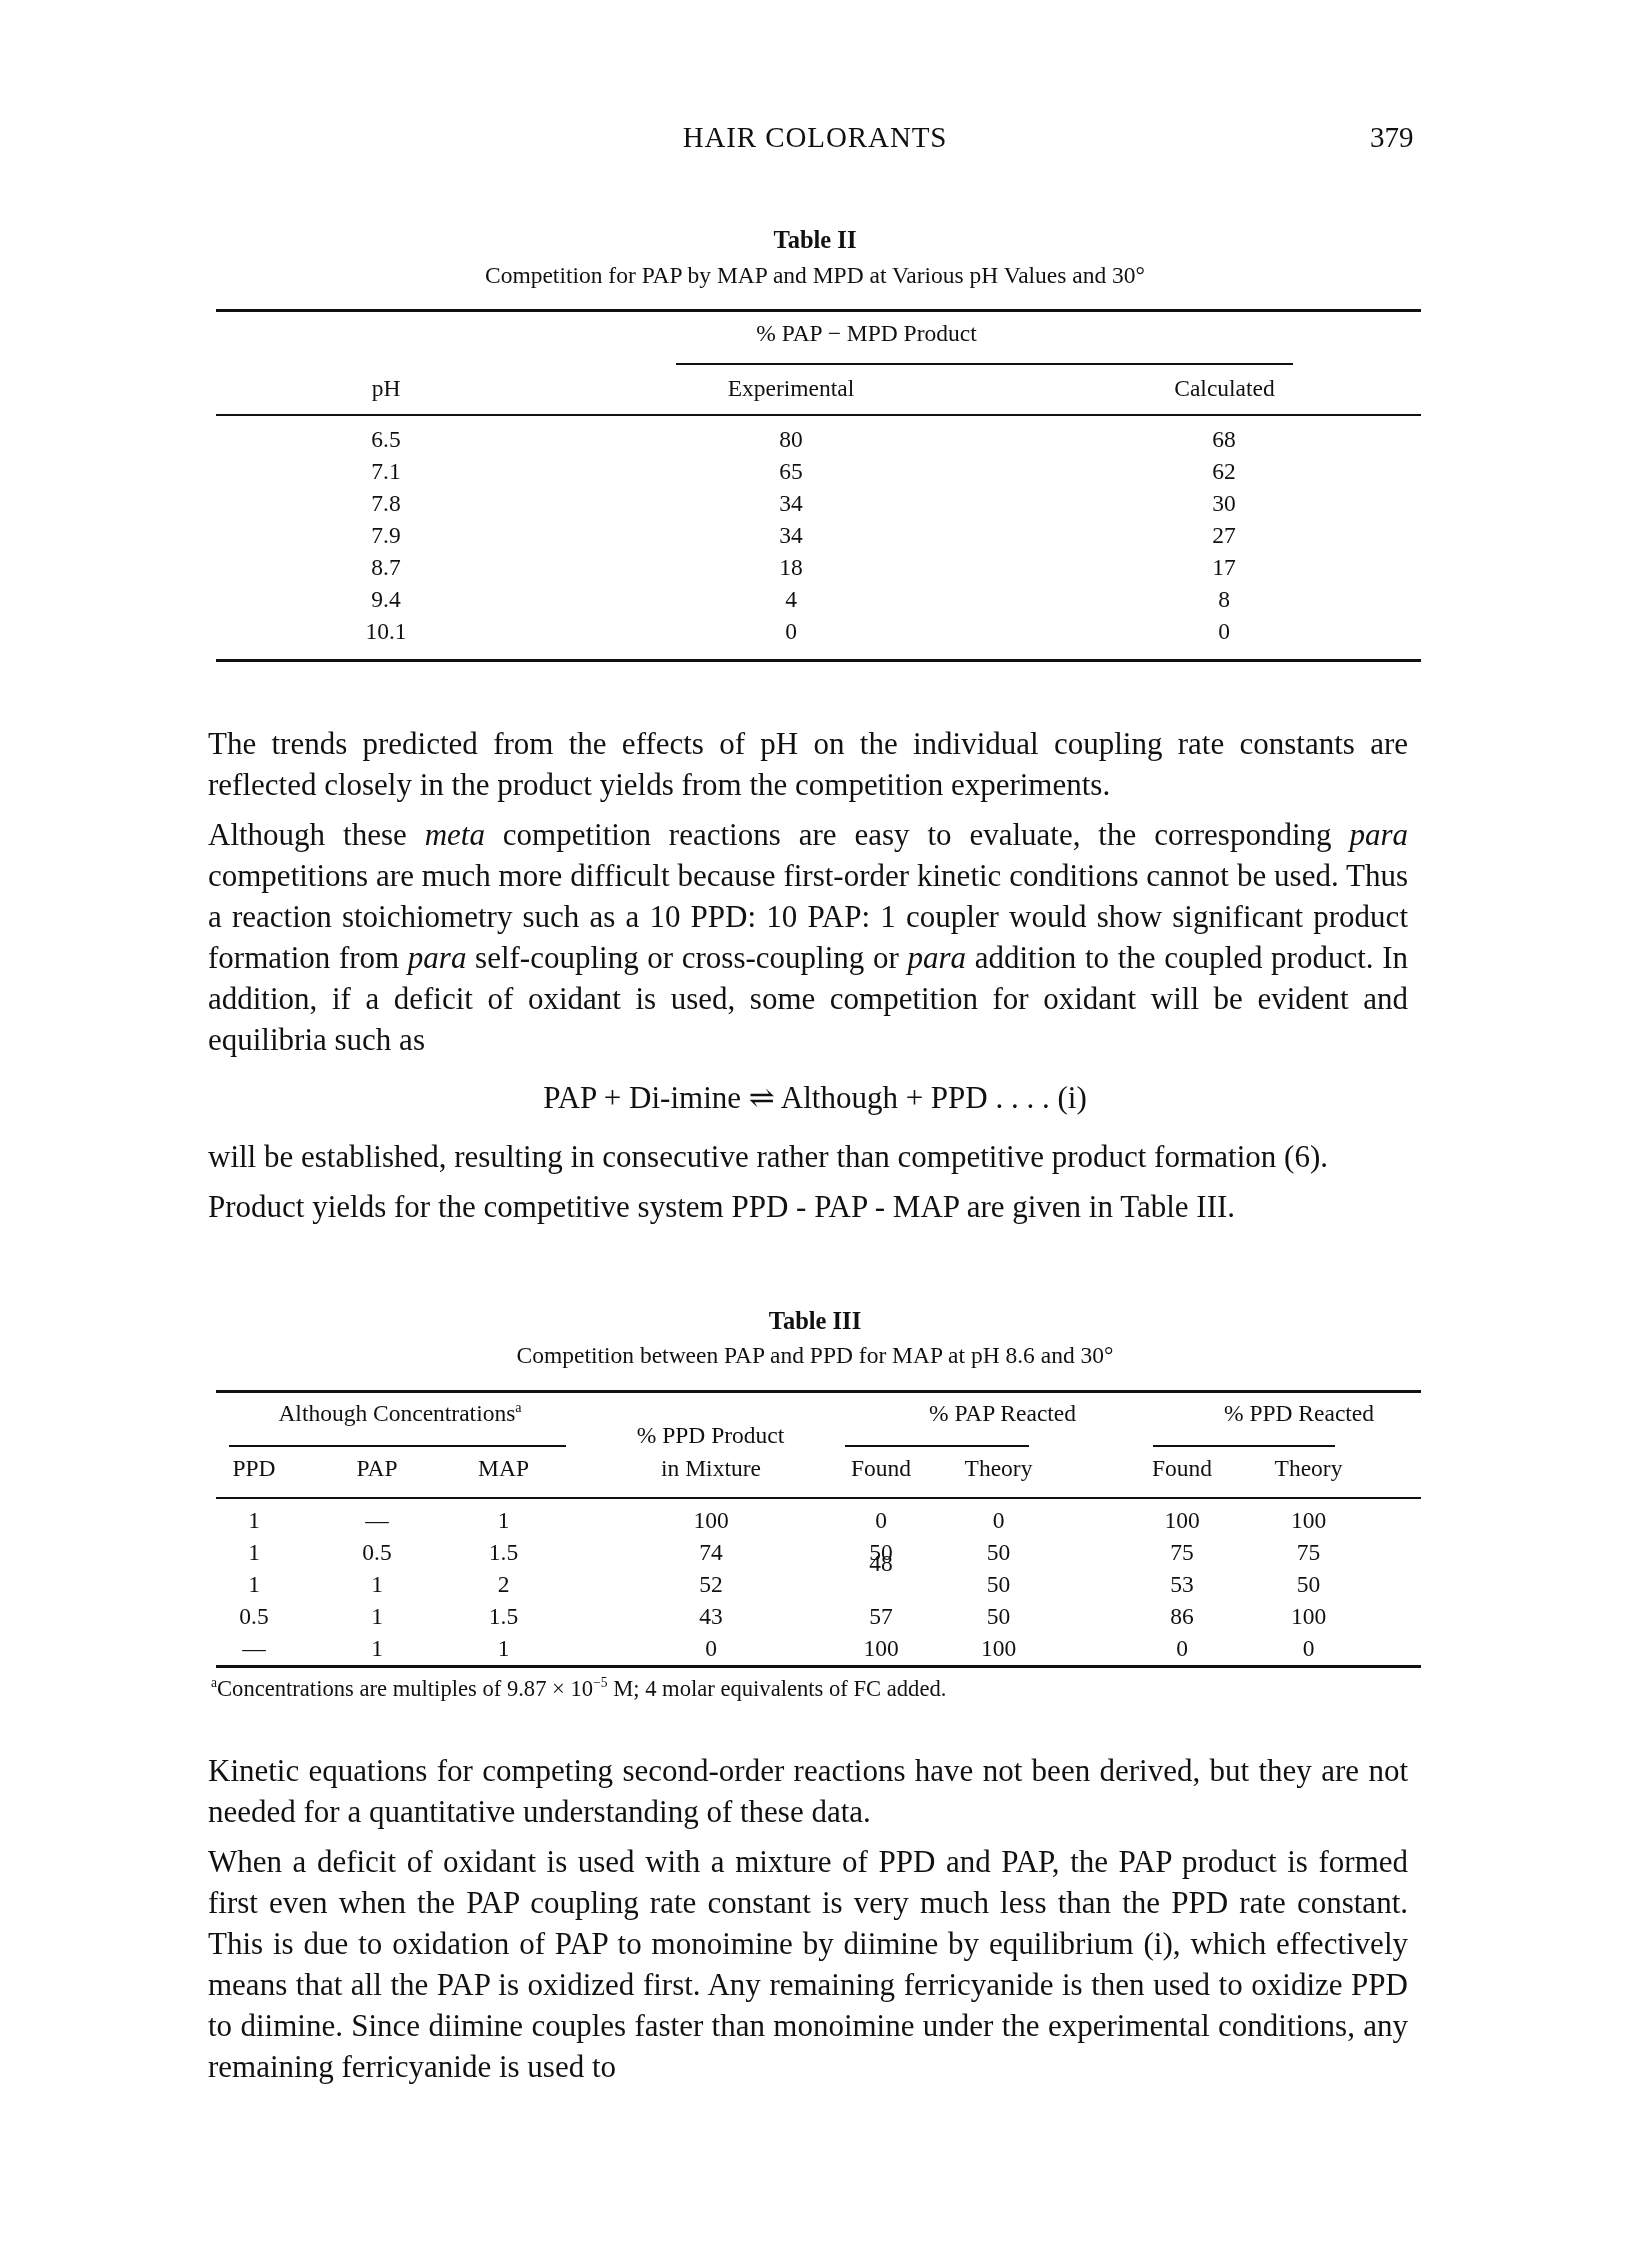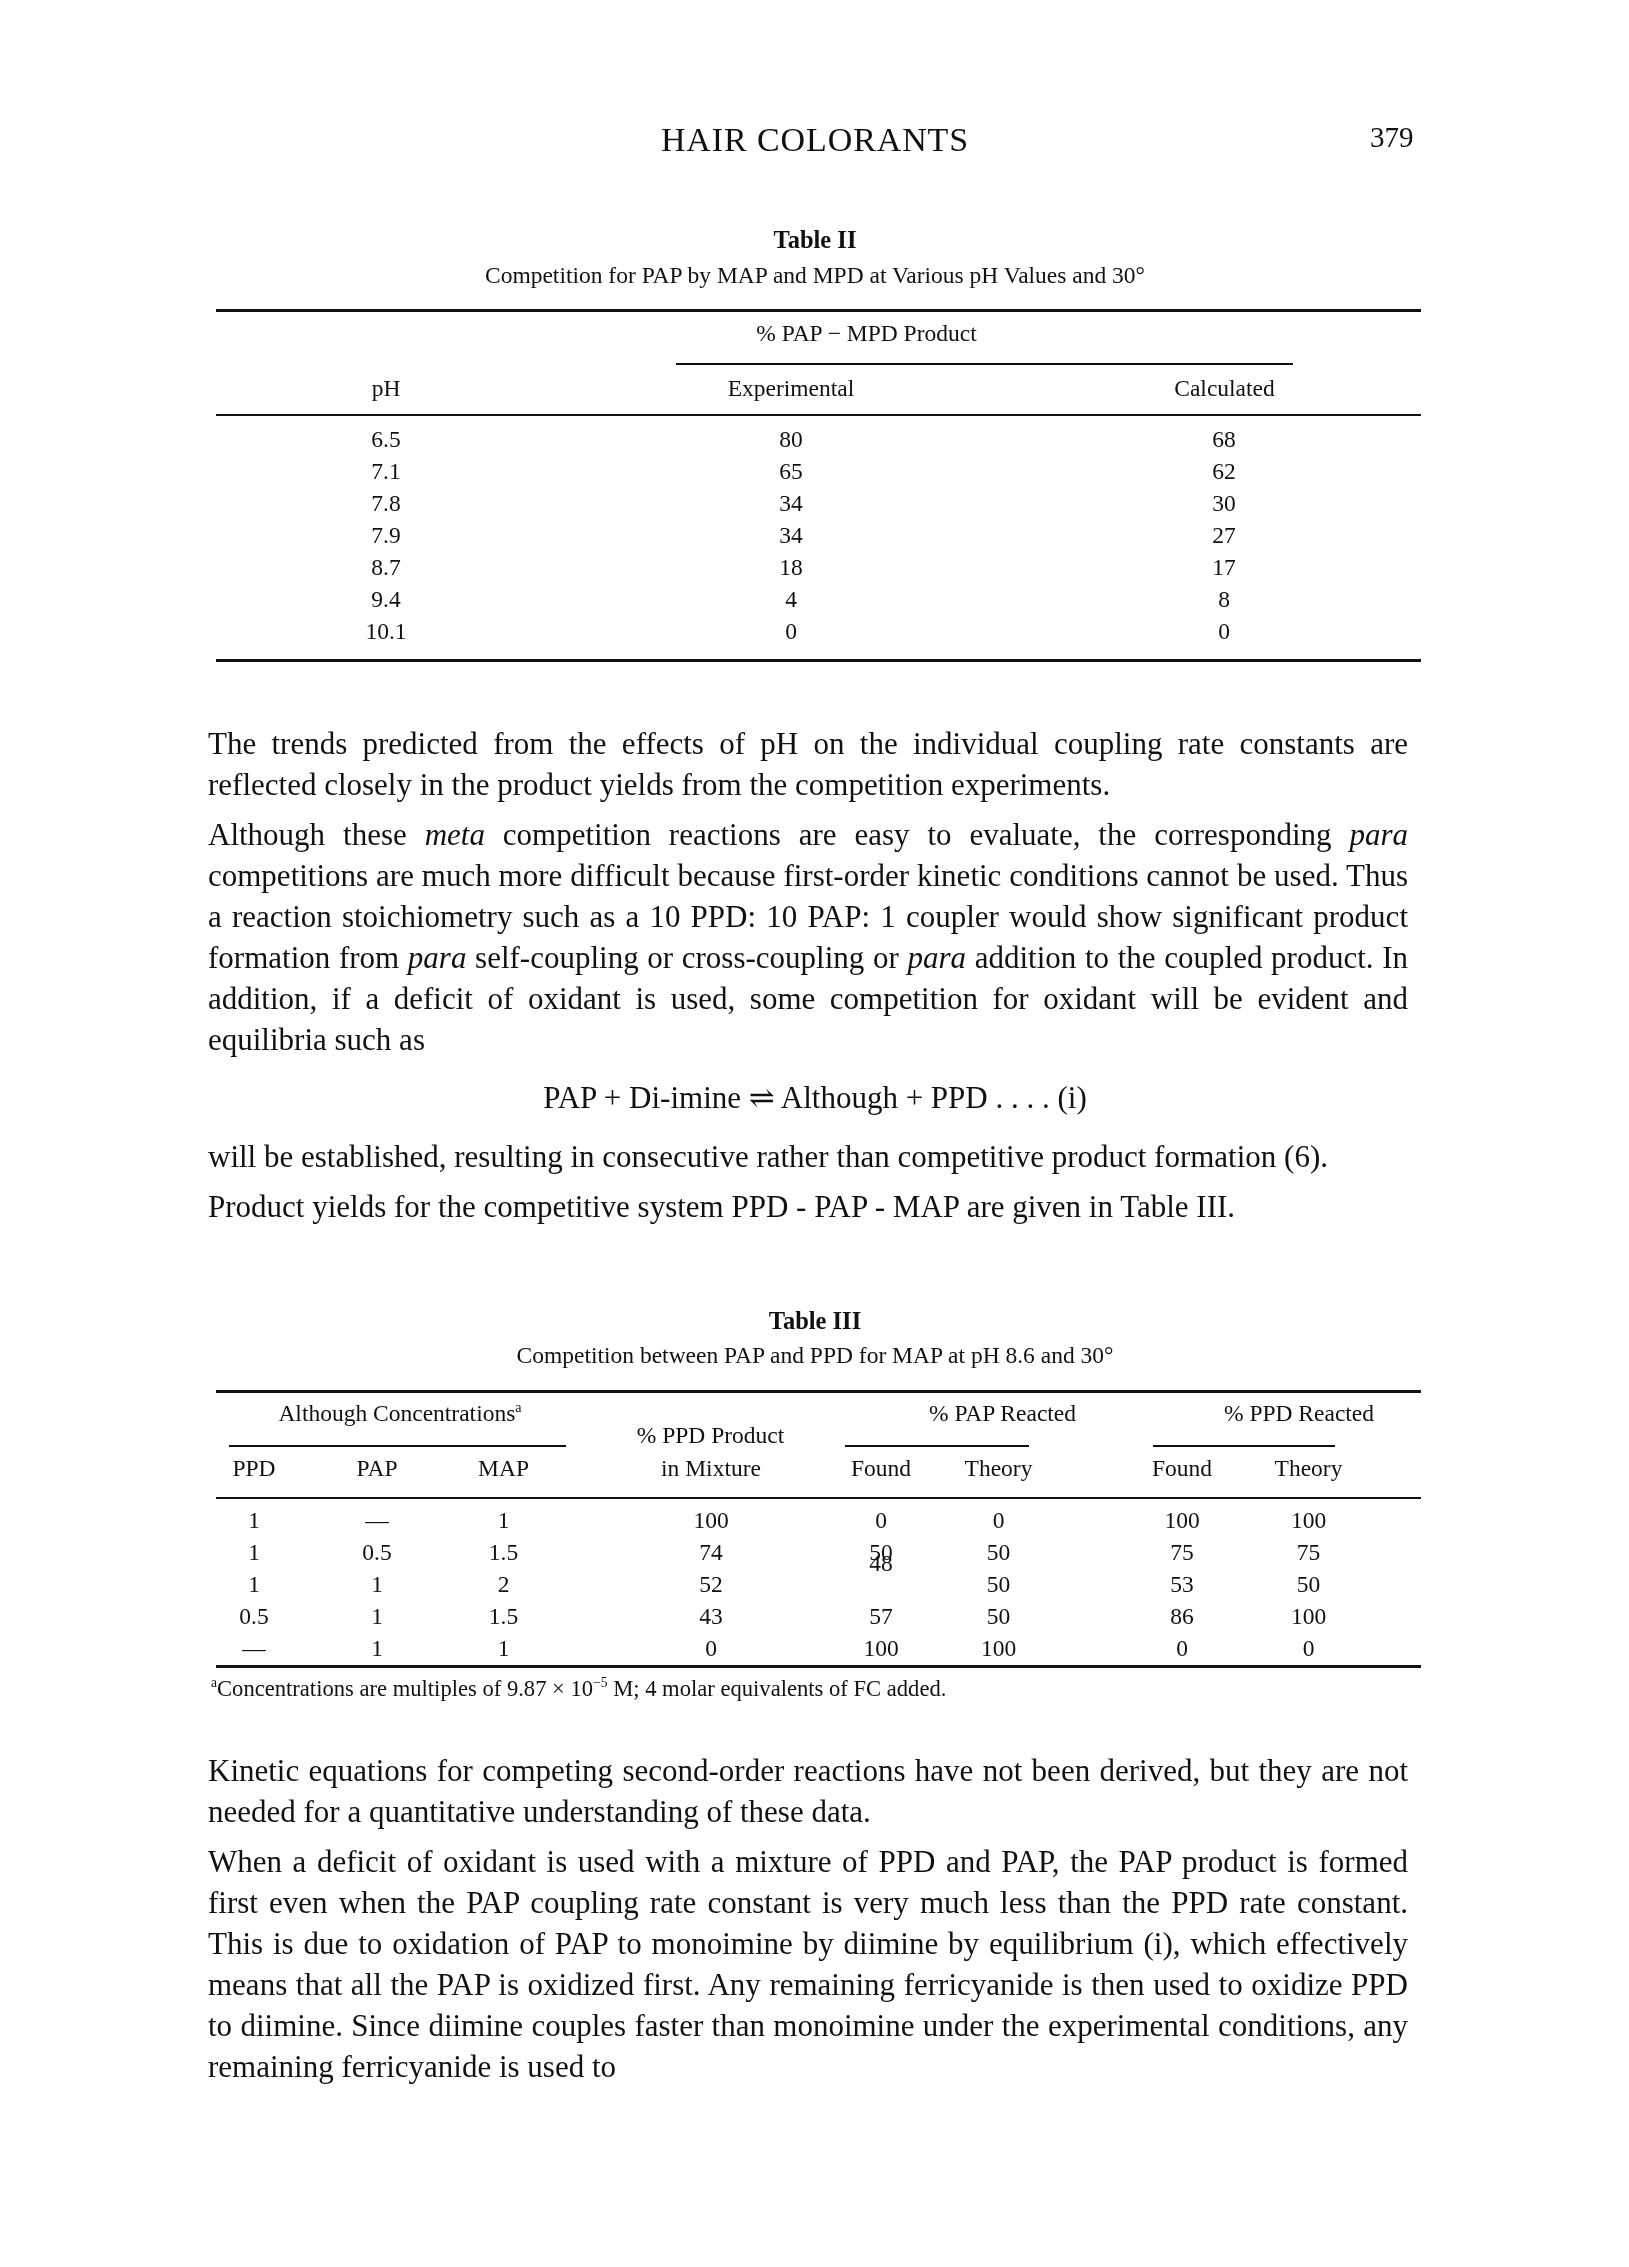--- a/index.html
+++ b/index.html
@@ -1,19 +1,19 @@
 <!DOCTYPE html>
 <html style="font-size:15px"><head>
 <meta charset="utf-8">
 <style>
   html, body { margin:0; padding:0; background:#ffffff; }
   body { width:1630px; height:2267px; position:relative; overflow:hidden;
          font-family:"Liberation Serif", "DejaVu Serif", serif; color:#111; }
   .abs { position:absolute; }
-  .running-head { top:121px; left:0; width:1630px; text-align:center; font-size:34px; letter-spacing:0.9px; }
+  .running-head { top:121px; left:0; width:1630px; text-align:center; font-size:29px; letter-spacing:0.9px; }
   .page-num { top:121px; left:1370px; font-size:29px; }
   .tbl-title { left:0; width:1630px; text-align:center; font-weight:bold; font-size:24.5px; }
   .tbl-sub { left:0; width:1630px; text-align:center; font-size:23.5px; }
   .rule { position:absolute; background:#111; }
   .cell { position:absolute; font-size:23.5px; text-align:center; white-space:nowrap; }
   .body-text { position:absolute; left:208px; width:1200px; font-size:31px; line-height:41px; text-align:justify; }
   .body-text p { margin:0; }
   .lastline-left { text-align-last:left; }
   em { font-style:italic; }
   .eq { position:absolute; left:0; width:1630px; text-align:center; font-size:31px; }

